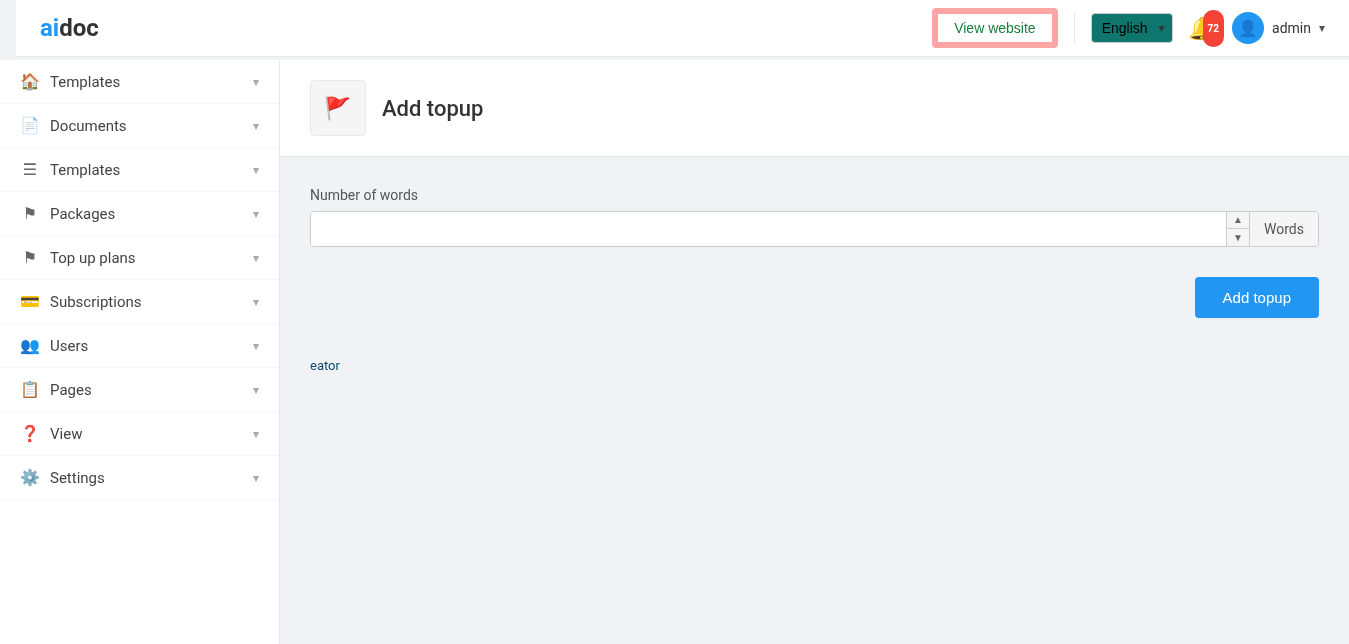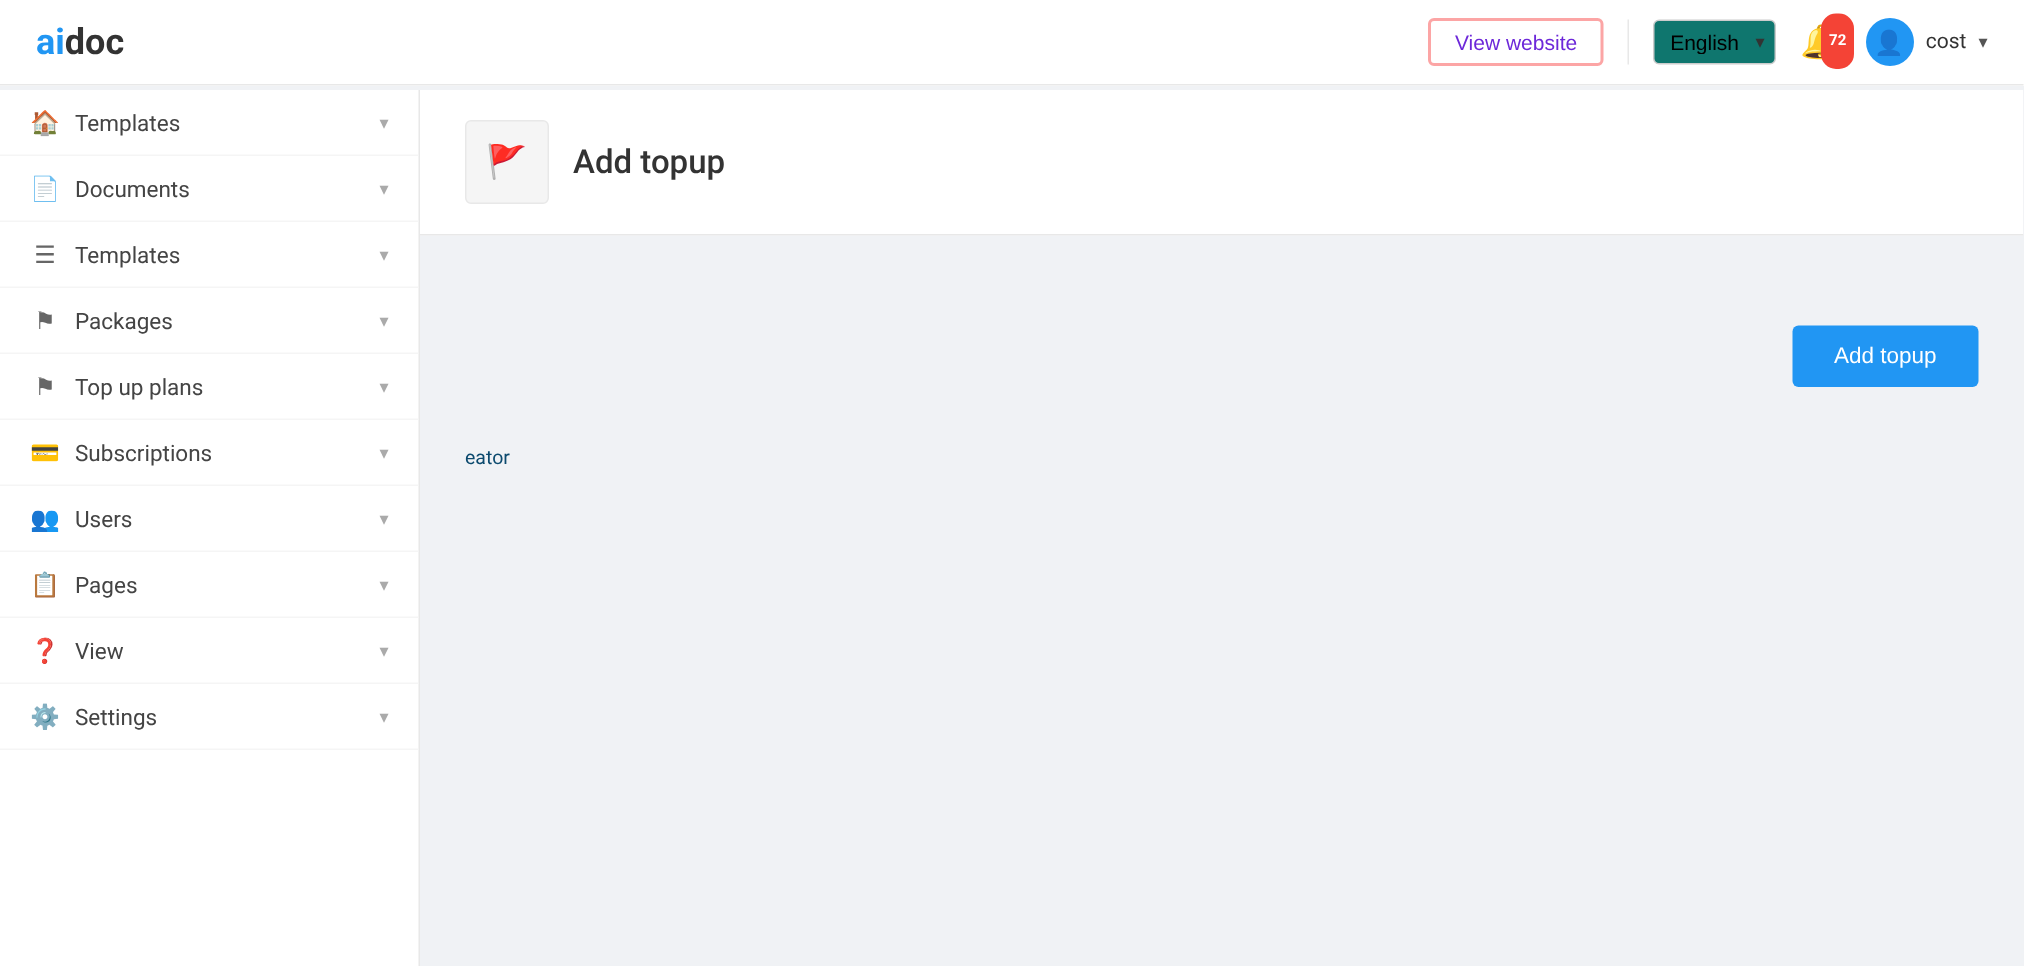--- a/index.html
+++ b/index.html
@@ -19,43 +19,43 @@
     .header {
       background: #fff;
       height: 57px;
       display: flex;
       align-items: center;
       justify-content: space-between;
       padding: 0 24px;
       border-bottom: 1px solid #e8e8e8;
       position: fixed;
       top: 0;
-      left: 0;
+      left: 16px;
       right: 0;
       z-index: 100;
     }
     .logo {
       font-size: 24px;
       font-weight: 700;
     }
     .logo-ai {
       color: #2196F3;
     }
     .logo-doc {
       color: #333;
     }
     .header-right {
       display: flex;
       align-items: center;
       gap: 16px;
     }
     .view-website-btn {
-      border: 2px solid #fca5a5;
+      border: 6px solid #fca5a5;
       background: #fff;
-      color: #6d28d9;
+      color: #15803d;
       padding: 6px 16px;
       border-radius: 4px;
       cursor: pointer;
       font-size: 14px;
     }
     .header-divider {
       width: 1px;
       height: 30px;
       background: #e8e8e8;
     }
@@ -323,21 +323,21 @@
       </select>
     </div>
     <div class="notification-bell">
       <span class="bell-icon">🔔</span>
       <span class="notification-badge">72</span>
     </div>
     <div class="user-menu">
       <div class="user-avatar">
         <span>👤</span>
       </div>
-      <span class="user-name">cost</span>
+      <span class="user-name">admin</span>
       <span class="user-chevron">▾</span>
     </div>
   </div>
 </header>
 
 <div class="layout">
 
   <nav class="sidebar">
 
   <div class="sidebar-item">
@@ -416,20 +416,31 @@
 
     <div class="page-header">
       <div class="page-icon">
         <span>🚩</span>
       </div>
       <h1 class="page-title">Add topup</h1>
     </div>
 
     <div class="form-area">
 
+      <div class="form-group">
+        <label class="form-label">Number of words</label>
+        <div class="number-input-wrapper">
+          <input type="number" class="number-input" value="" style="">
+          <div class="number-spinners">
+            <button class="spinner-btn">▲</button>
+            <button class="spinner-btn">▼</button>
+          </div>
+          <div class="words-label">Words</div>
+        </div>
+      </div>
 
 
       <div class="submit-area">
         <button class="add-topup-btn">Add topup</button>
       </div>
     </div>
 
     <div class="footer-text">eator</div>
   </main>
 </div>

